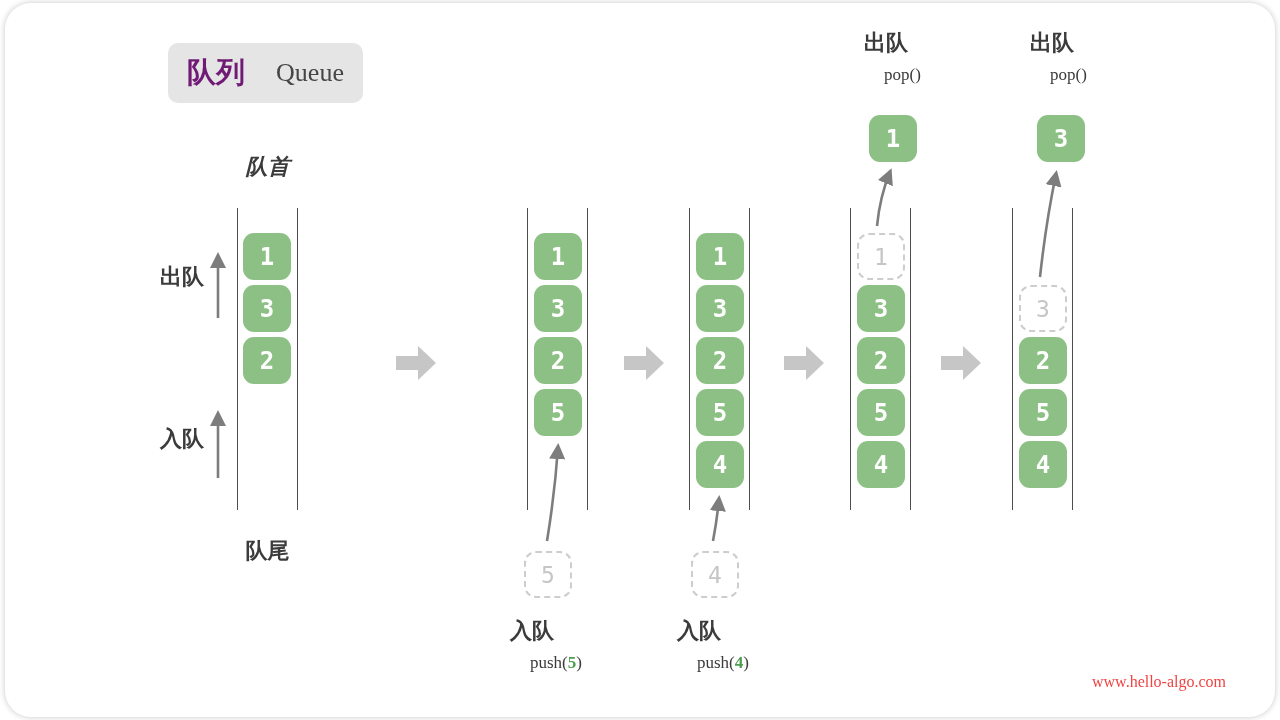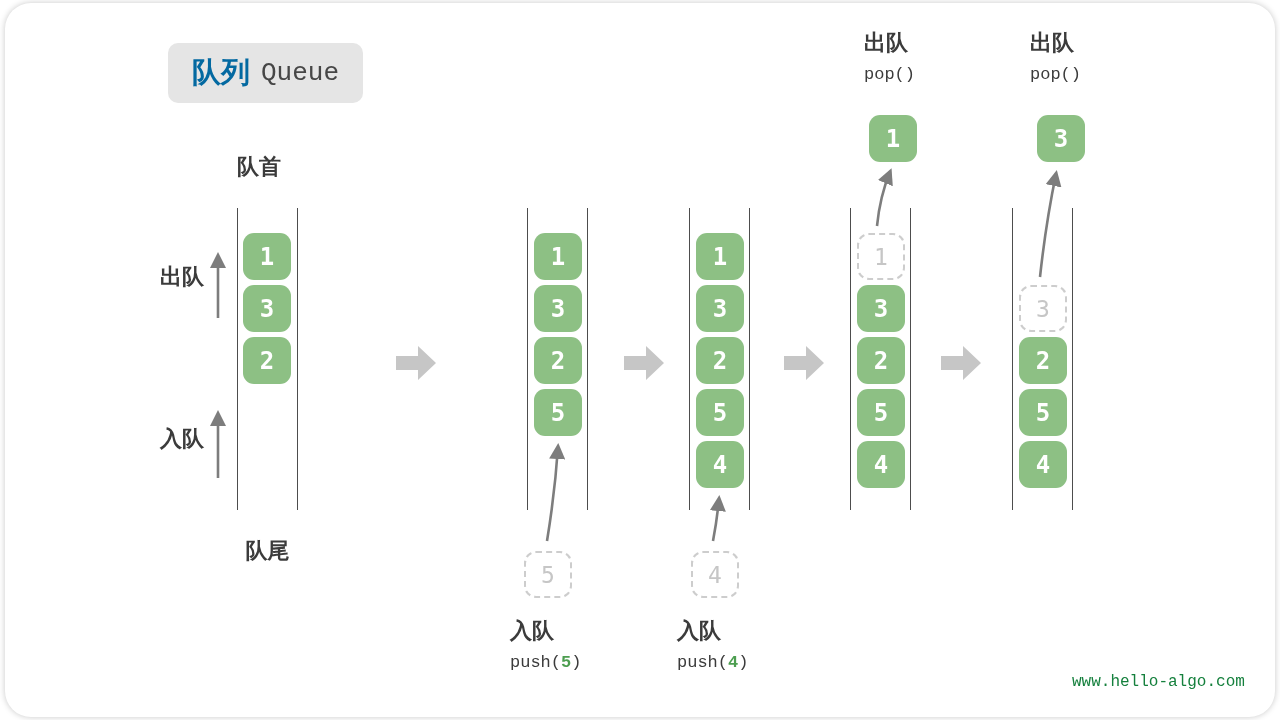--- a/index.html
+++ b/index.html
@@ -4,32 +4,32 @@
 <style>
   html,body{margin:0;padding:0;background:#fff;}
   #canvas{
     position:relative;width:1280px;height:720px;overflow:hidden;
     font-family:"Liberation Sans","DejaVu Sans",sans-serif;color:#3b3b3b;
   }
   .card{
     position:absolute;left:5px;top:3px;right:5px;bottom:3px;
     background:#fff;border-radius:26px;box-shadow:0 0 6px rgba(0,0,0,.22);
   }
-  .mono{font-family:Liberation Mono, monospace;}
+  .mono{font-family:Liberation Serif, serif;margin-left:20px;}
   
   .title-box{
     position:absolute;left:168px;top:43px;width:195px;height:60px;
     background:#e5e5e5;border-radius:10px;display:flex;align-items:center;
     justify-content:center;gap:11px;
   }
-  .title-zh{font-size:29px;font-weight:700;color:#0369a1;}
+  .title-zh{font-size:29px;font-weight:700;color:#701a75;}
   .title-en{font-size:26px;color:#464646;}
   
   .cn-label{font-size:22px;font-weight:600;color:#3b3b3b;position:absolute;}
-  .front-label{left:237px;top:152px;width:61px;text-align:left;}
+  .front-label{left:237px;top:152px;width:61px;text-align:center;font-style:italic;}
   .rear-label{left:237px;top:536px;width:61px;text-align:center;}
   .deq-side{left:160px;top:262px;}
   .enq-side{left:160px;top:424px;}
   
   .pipe{
     position:absolute;top:208px;height:302px;width:61px;box-sizing:border-box;
     border-left:1.5px solid #4d4d4d;border-right:1.5px solid #4d4d4d;
   }
   .p1{left:237px}.p2{left:527px}.p3{left:689px}.p4{left:850px}.p5{left:1012px}
   
@@ -44,21 +44,21 @@
     background:#fff;border:2px dashed #cdcdcd;color:#c6c6c6;
     font-weight:400;font-size:23px;border-radius:12px;
   }
   
   .op-block{position:absolute;display:flex;flex-direction:column;gap:7px;}
   .op-label{font-size:22px;font-weight:600;color:#3b3b3b;}
   .op-code{font-size:17px;color:#3b3b3b;}
   .op-code .arg{color:#4d9e50;font-weight:700;}
   
   .watermark{
-    position:absolute;left:1072px;top:673px;font-size:16px;color:#15803d;
+    position:absolute;left:1072px;top:673px;font-size:16px;color:#ef4444;
   }
   svg.overlay{position:absolute;left:0;top:0;pointer-events:none;}
 </style>
 </head>
 <body>
 
 <div id="canvas">
   <div class="card"></div>
 
   <svg class="overlay" width="1280" height="720">

